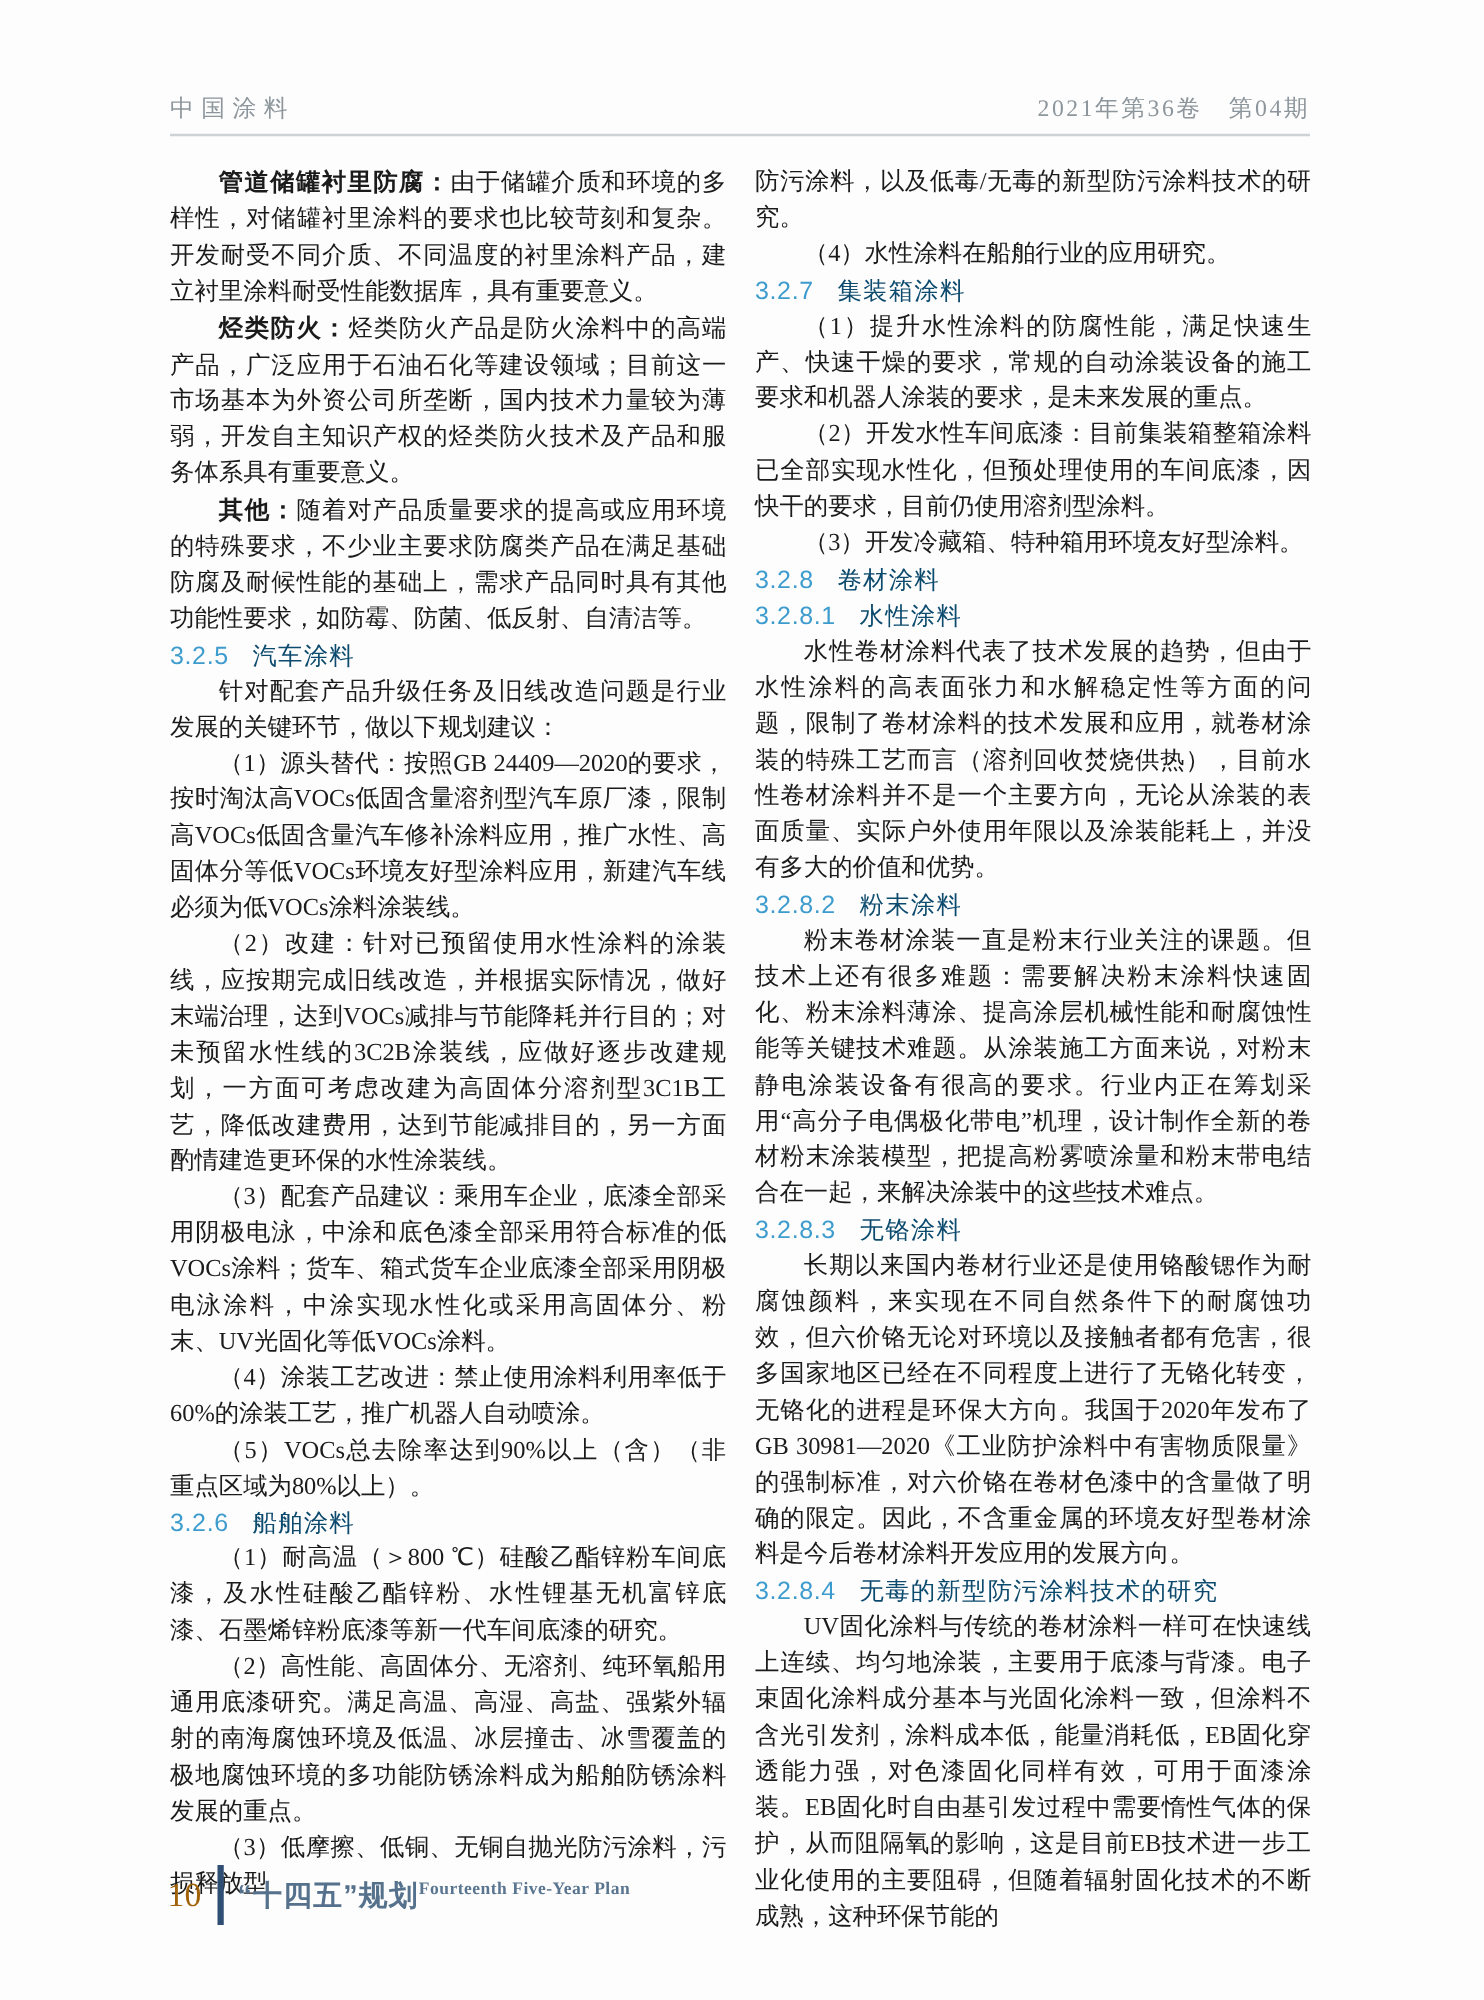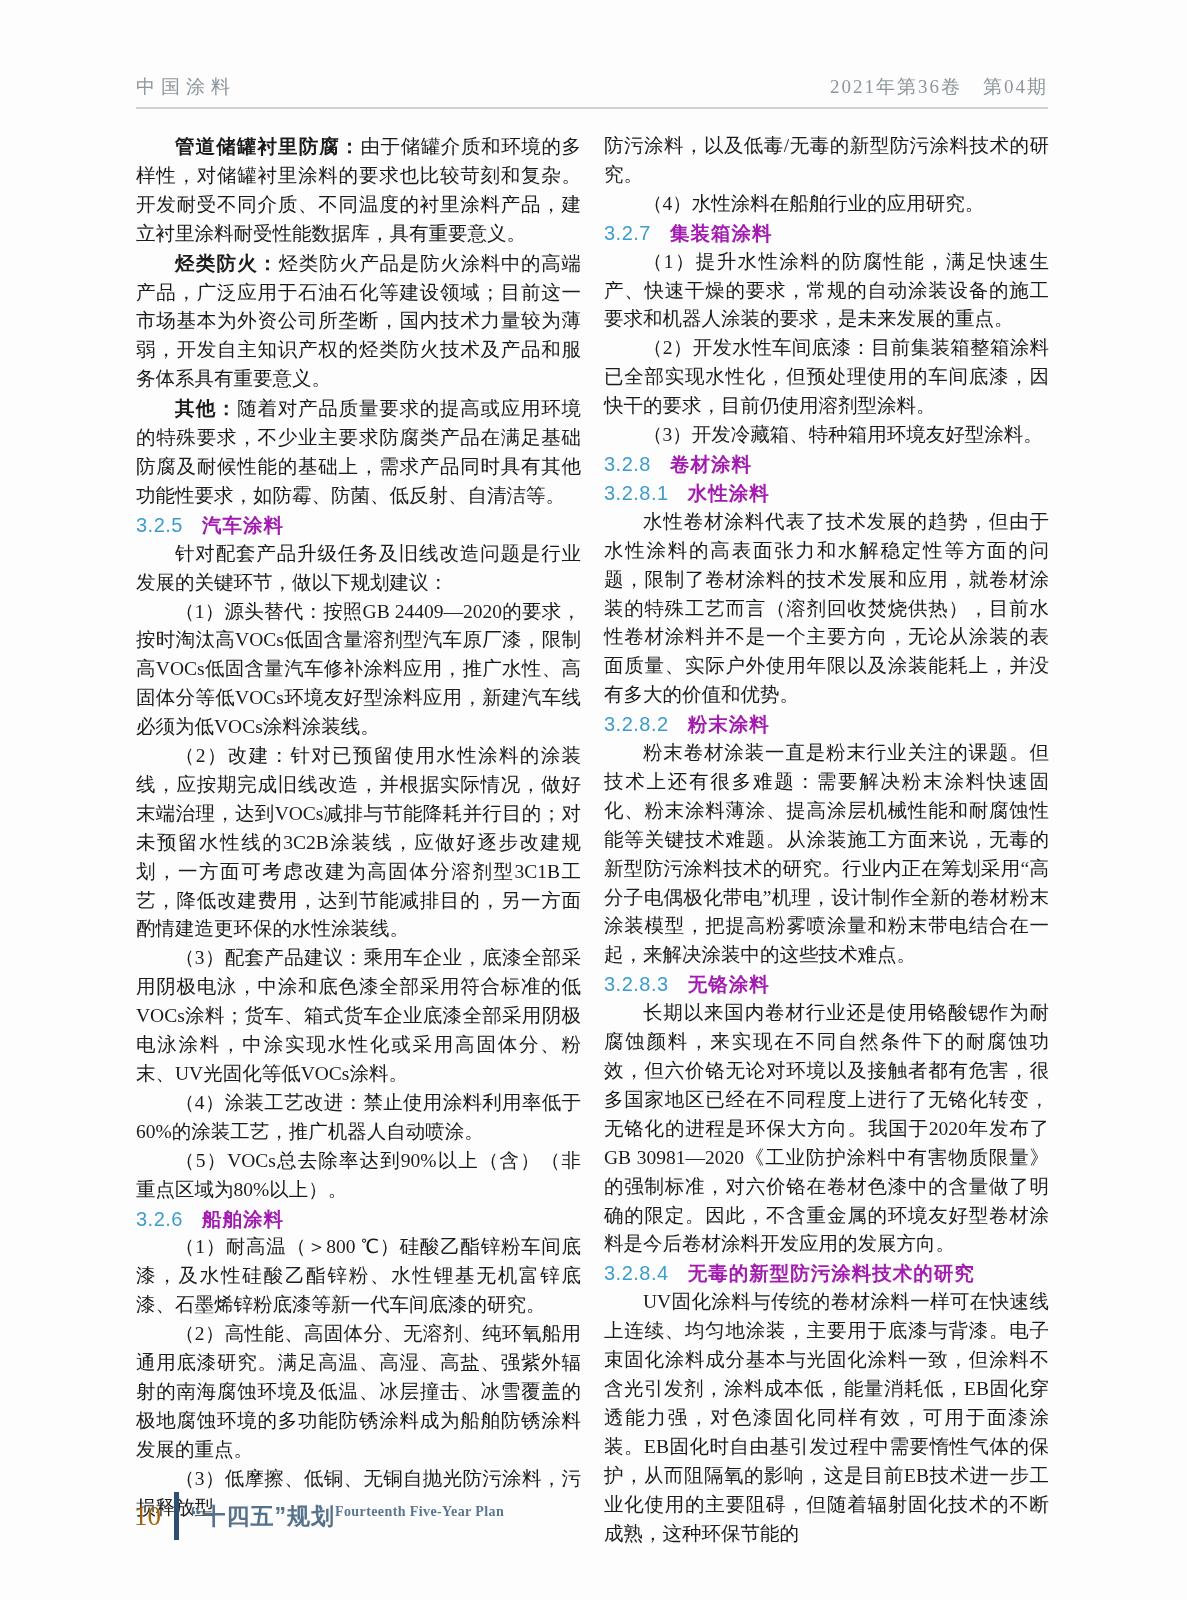--- a/index.html
+++ b/index.html
@@ -64,22 +64,22 @@
     line-height: 28.9px;
     white-space: nowrap;
   }
   .sec-num {
     color: #3d9ccd;
     font-size: 20px;
     margin-right: 0.95em;
     letter-spacing: 0.5px;
   }
   .sec-title {
-    color: #a21caf;
-    font-weight: 700;
+    color: #0c4a6e;
+    font-weight: 400;
     letter-spacing: 1px;
   }
   
   .page-footer {
     position: absolute;
     left: 134px;
     top: 1492px;
     display: flex;
     align-items: center;
   }
@@ -144,21 +144,21 @@
         <p class="no-indent">防污涂料，以及低毒/无毒的新型防污涂料技术的研究。</p>
         <p class="">（4）水性涂料在船舶行业的应用研究。</p>
         <div class="sec-heading"><span class="sec-num">3.2.7</span><span class="sec-title">集装箱涂料</span></div>
         <p class="">（1）提升水性涂料的防腐性能，满足快速生产、快速干燥的要求，常规的自动涂装设备的施工要求和机器人涂装的要求，是未来发展的重点。</p>
         <p class="">（2）开发水性车间底漆：目前集装箱整箱涂料已全部实现水性化，但预处理使用的车间底漆，因快干的要求，目前仍使用溶剂型涂料。</p>
         <p class="">（3）开发冷藏箱、特种箱用环境友好型涂料。</p>
         <div class="sec-heading"><span class="sec-num">3.2.8</span><span class="sec-title">卷材涂料</span></div>
         <div class="sec-heading"><span class="sec-num">3.2.8.1</span><span class="sec-title">水性涂料</span></div>
         <p class="">水性卷材涂料代表了技术发展的趋势，但由于水性涂料的高表面张力和水解稳定性等方面的问题，限制了卷材涂料的技术发展和应用，就卷材涂装的特殊工艺而言（溶剂回收焚烧供热），目前水性卷材涂料并不是一个主要方向，无论从涂装的表面质量、实际户外使用年限以及涂装能耗上，并没有多大的价值和优势。</p>
         <div class="sec-heading"><span class="sec-num">3.2.8.2</span><span class="sec-title">粉末涂料</span></div>
-        <p class="">粉末卷材涂装一直是粉末行业关注的课题。但技术上还有很多难题：需要解决粉末涂料快速固化、粉末涂料薄涂、提高涂层机械性能和耐腐蚀性能等关键技术难题。从涂装施工方面来说，无毒的新型防污涂料技术的研究。行业内正在筹划采用“高分子电偶极化带电”机理，设计制作全新的卷材粉末涂装模型，把提高粉雾喷涂量和粉末带电结合在一起，来解决涂装中的这些技术难点。</p>
+        <p class="">粉末卷材涂装一直是粉末行业关注的课题。但技术上还有很多难题：需要解决粉末涂料快速固化、粉末涂料薄涂、提高涂层机械性能和耐腐蚀性能等关键技术难题。从涂装施工方面来说，对粉末静电涂装设备有很高的要求。行业内正在筹划采用“高分子电偶极化带电”机理，设计制作全新的卷材粉末涂装模型，把提高粉雾喷涂量和粉末带电结合在一起，来解决涂装中的这些技术难点。</p>
         <div class="sec-heading"><span class="sec-num">3.2.8.3</span><span class="sec-title">无铬涂料</span></div>
         <p class="">长期以来国内卷材行业还是使用铬酸锶作为耐腐蚀颜料，来实现在不同自然条件下的耐腐蚀功效，但六价铬无论对环境以及接触者都有危害，很多国家地区已经在不同程度上进行了无铬化转变，无铬化的进程是环保大方向。我国于2020年发布了GB 30981—2020《工业防护涂料中有害物质限量》的强制标准，对六价铬在卷材色漆中的含量做了明确的限定。因此，不含重金属的环境友好型卷材涂料是今后卷材涂料开发应用的发展方向。</p>
         <div class="sec-heading"><span class="sec-num">3.2.8.4</span><span class="sec-title">无毒的新型防污涂料技术的研究</span></div>
         <p class="">UV固化涂料与传统的卷材涂料一样可在快速线上连续、均匀地涂装，主要用于底漆与背漆。电子束固化涂料成分基本与光固化涂料一致，但涂料不含光引发剂，涂料成本低，能量消耗低，EB固化穿透能力强，对色漆固化同样有效，可用于面漆涂装。EB固化时自由基引发过程中需要惰性气体的保护，从而阻隔氧的影响，这是目前EB技术进一步工业化使用的主要阻碍，但随着辐射固化技术的不断成熟，这种环保节能的</p>
       </div>
   </div>
 
   <div class="page-footer">
     <span class="page-num">10</span>
     <span class="footer-bar"></span>

